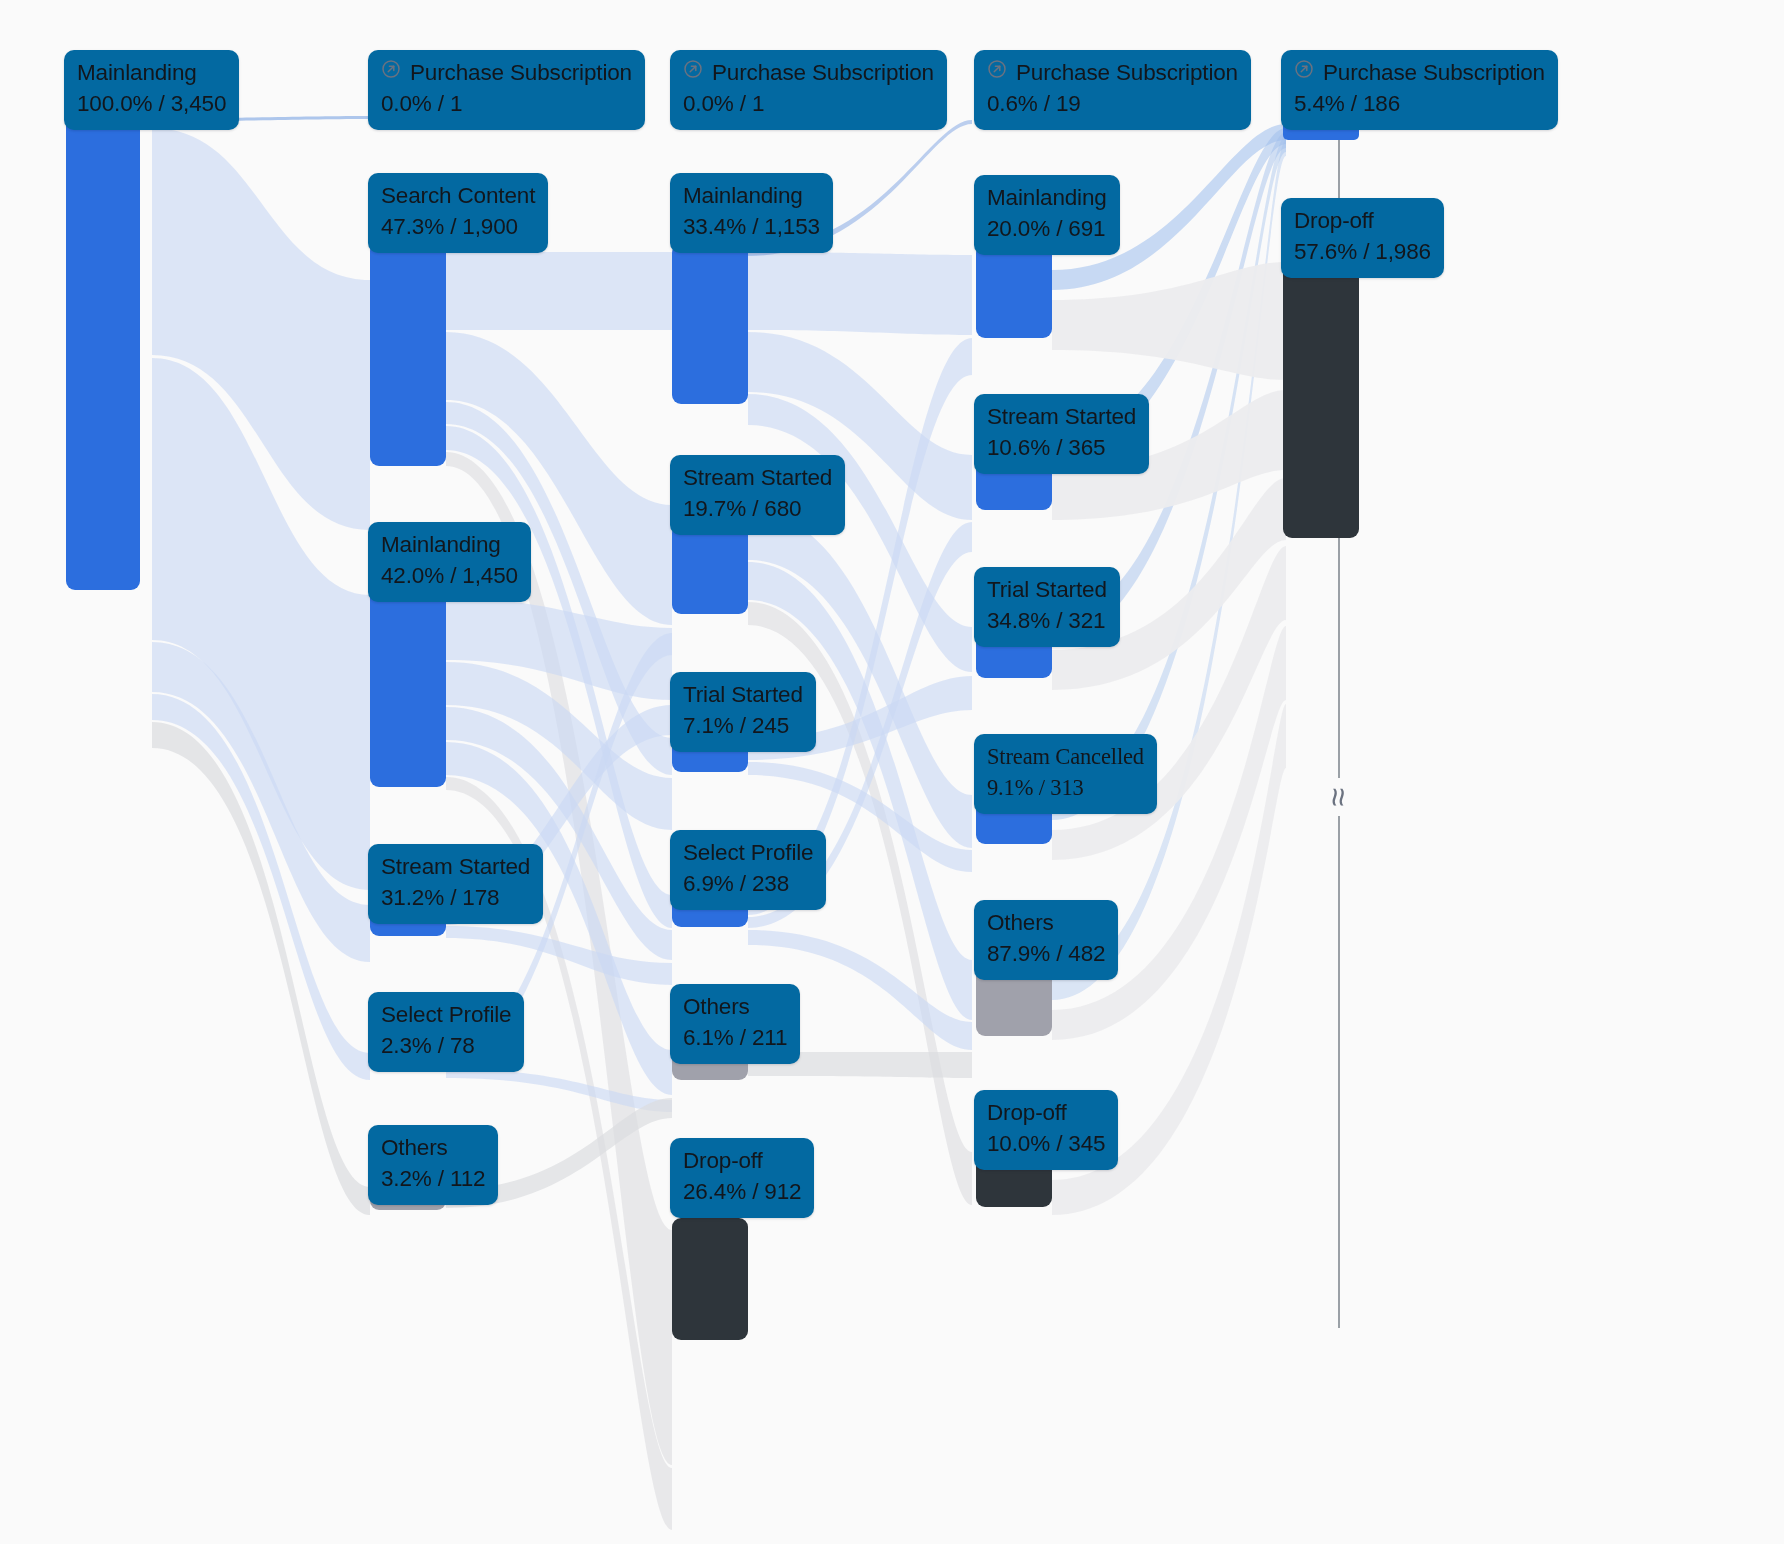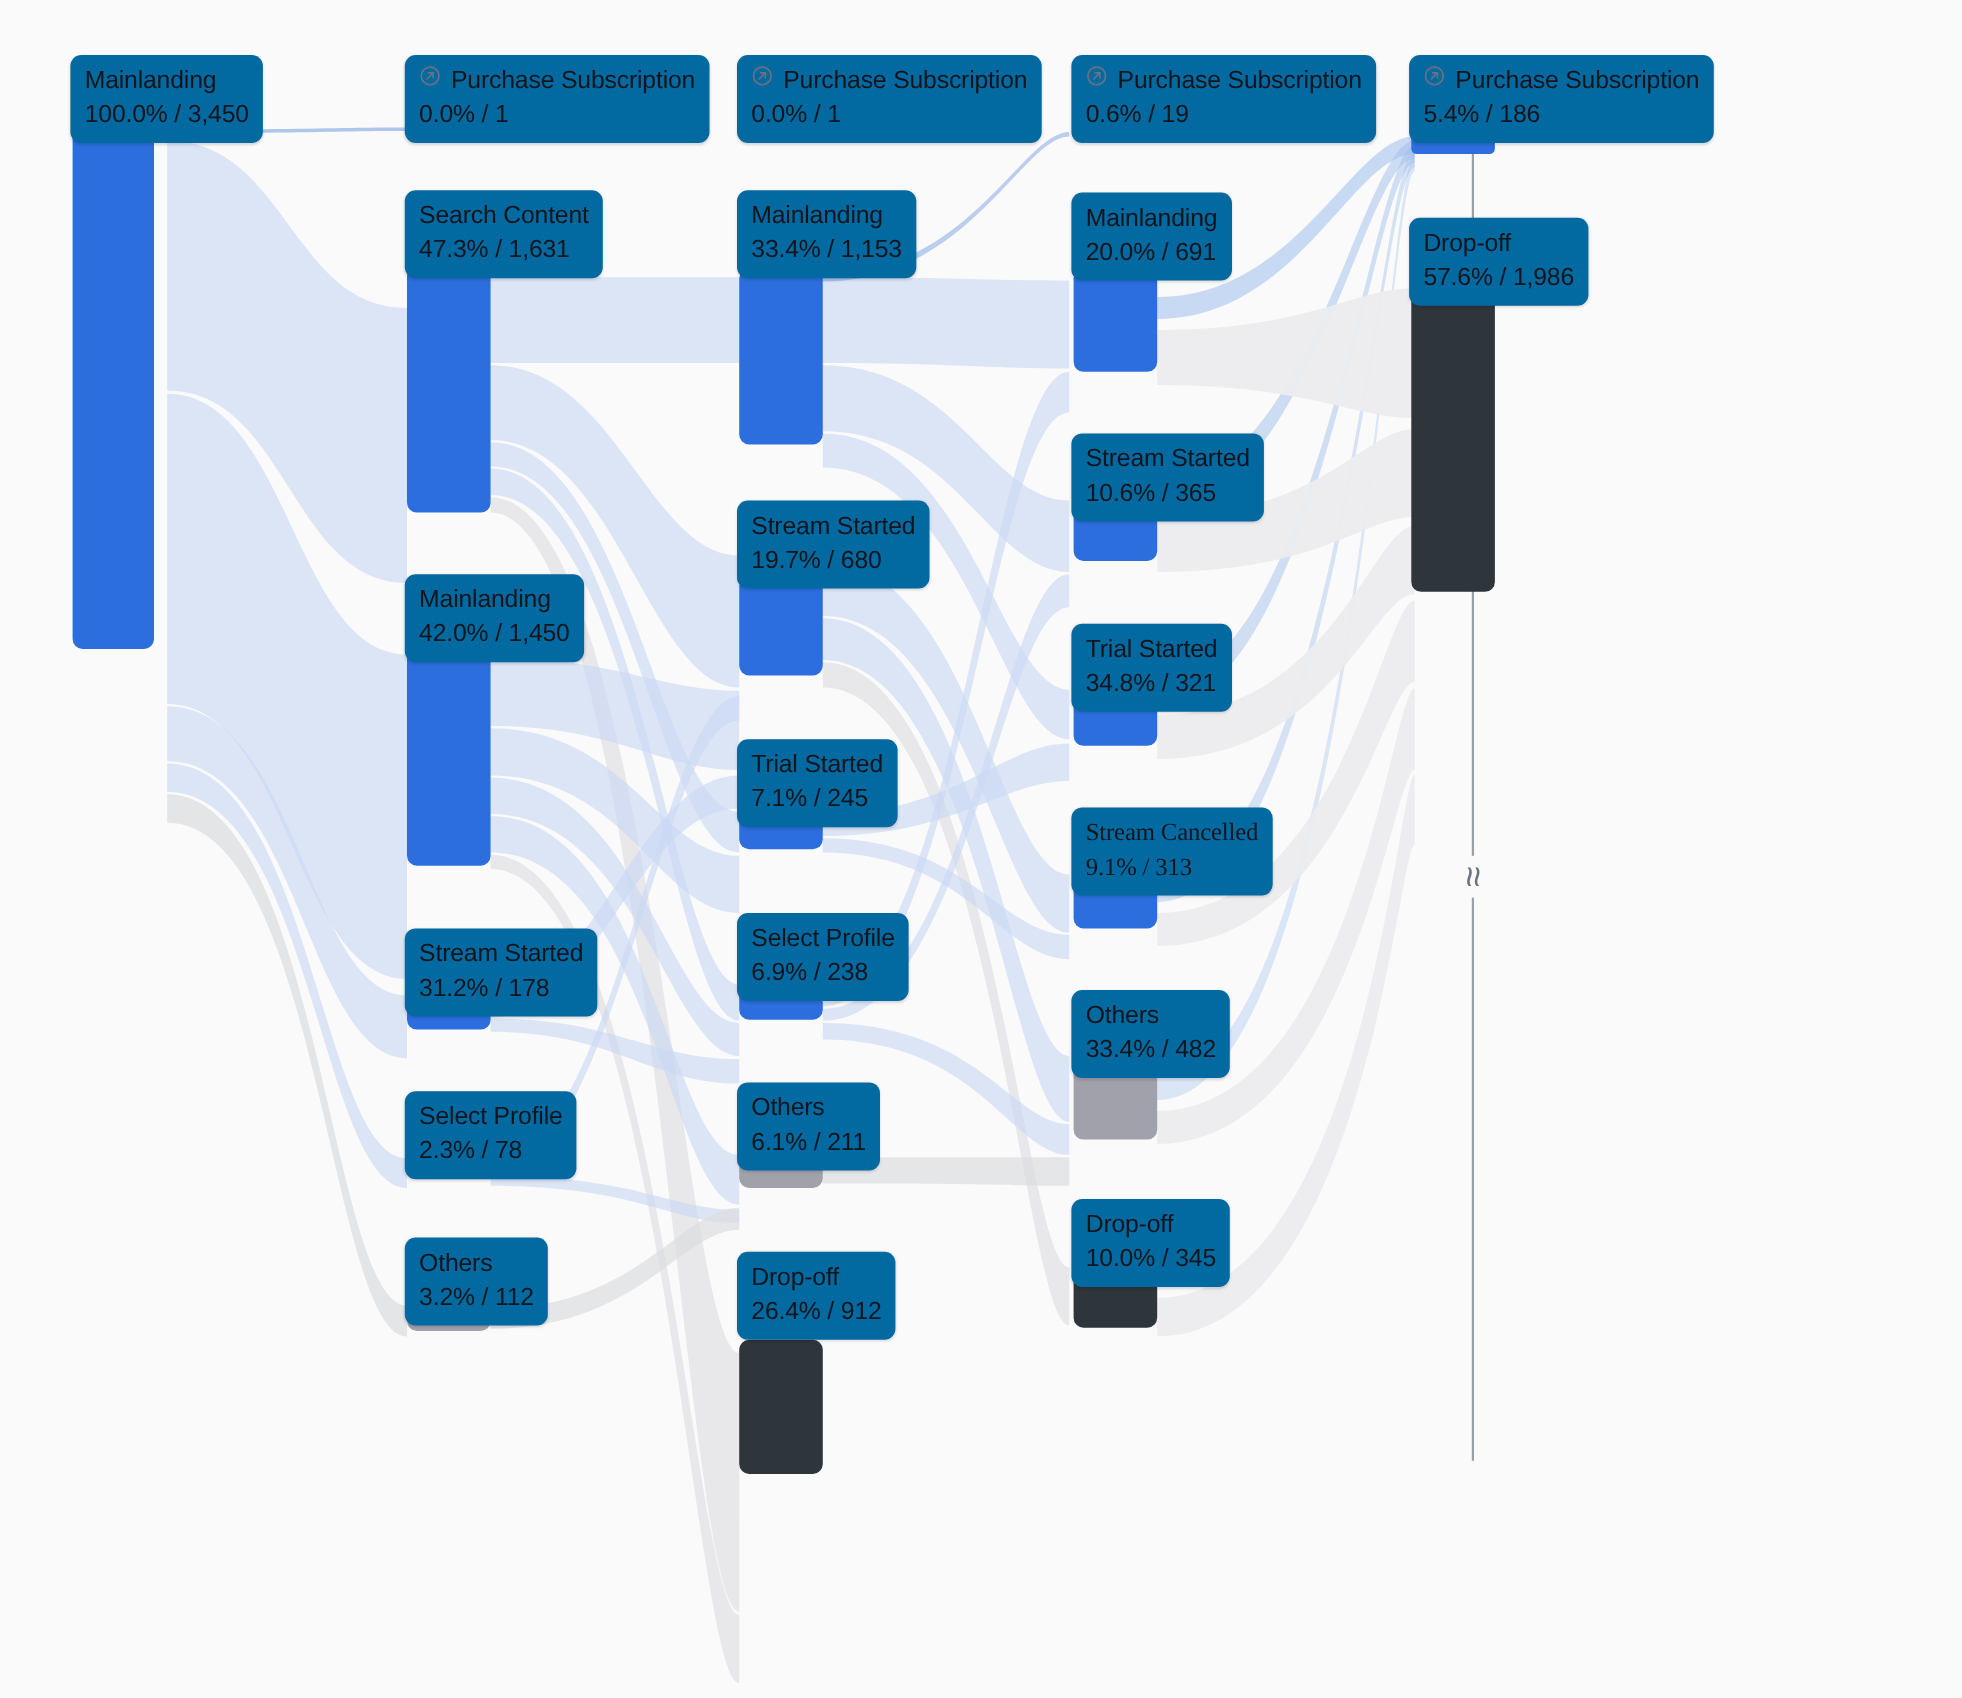--- a/index.html
+++ b/index.html
@@ -206,21 +206,21 @@
         </svg>
       </span>
       <span>Purchase Subscription</span>
     </span>
     <span class="val">0.0% / 1</span>
   </div>
 
   <div class="node blue" style="left:370px; top:242px; width:76px; height:224px;"></div>
   <div class="label" style="left:368px; top:173px;">
     <span class="ttl">Search Content</span>
-    <span class="val">47.3% / 1,631</span>
+    <span class="val">47.3% / 1,900</span>
   </div>
 
   <div class="node blue" style="left:370px; top:589px; width:76px; height:198px;"></div>
   <div class="label" style="left:368px; top:522px;">
     <span class="ttl">Mainlanding</span>
     <span class="val">42.0% / 1,450</span>
   </div>
 
   <div class="node blue" style="left:370px; top:904px; width:76px; height:32px;"></div>
   <div class="label" style="left:368px; top:844px;">
@@ -326,21 +326,21 @@
 
   <div class="node blue" style="left:976px; top:798px; width:76px; height:46px;"></div>
   <div class="label" style="left:974px; top:734px;font-family:Liberation Serif, serif;">
     <span class="ttl">Stream Cancelled</span>
     <span class="val">9.1% / 313</span>
   </div>
 
   <div class="node grey" style="left:976px; top:962px; width:76px; height:74px;"></div>
   <div class="label" style="left:974px; top:900px;">
     <span class="ttl">Others</span>
-    <span class="val">33.4% / 482</span>
+    <span class="val">87.9% / 482</span>
   </div>
 
   <div class="node dark" style="left:976px; top:1155px; width:76px; height:52px;"></div>
   <div class="label" style="left:974px; top:1090px;">
     <span class="ttl">Drop-off</span>
     <span class="val">10.0% / 345</span>
   </div>
 
   <div class="node blue thin" style="left:1283px; top:114px; width:76px; height:26px;"></div>
   <div class="label goal" style="left:1281px; top:50px;">

